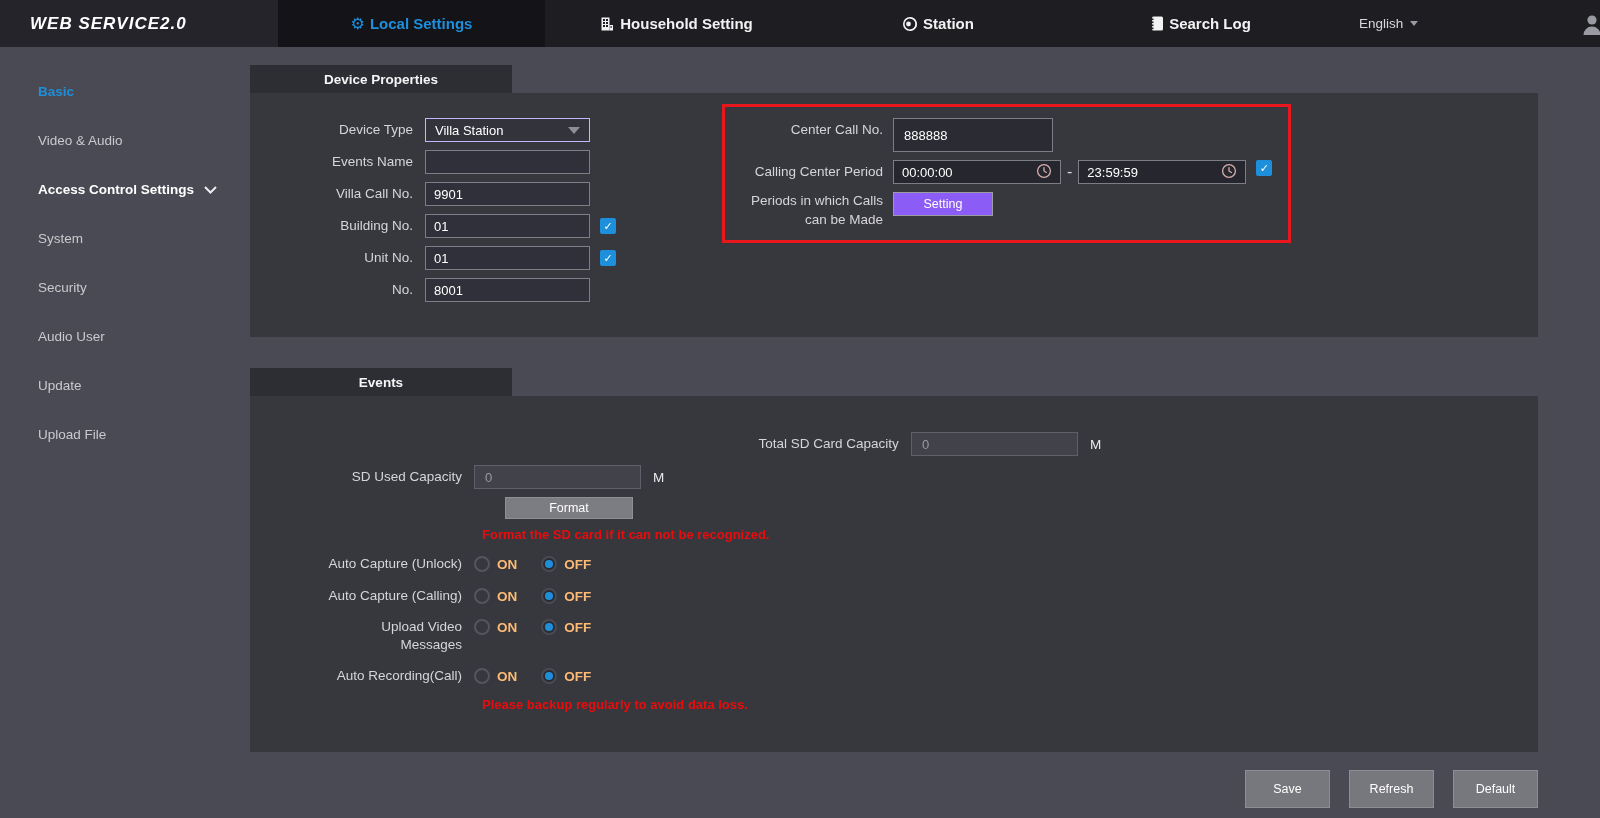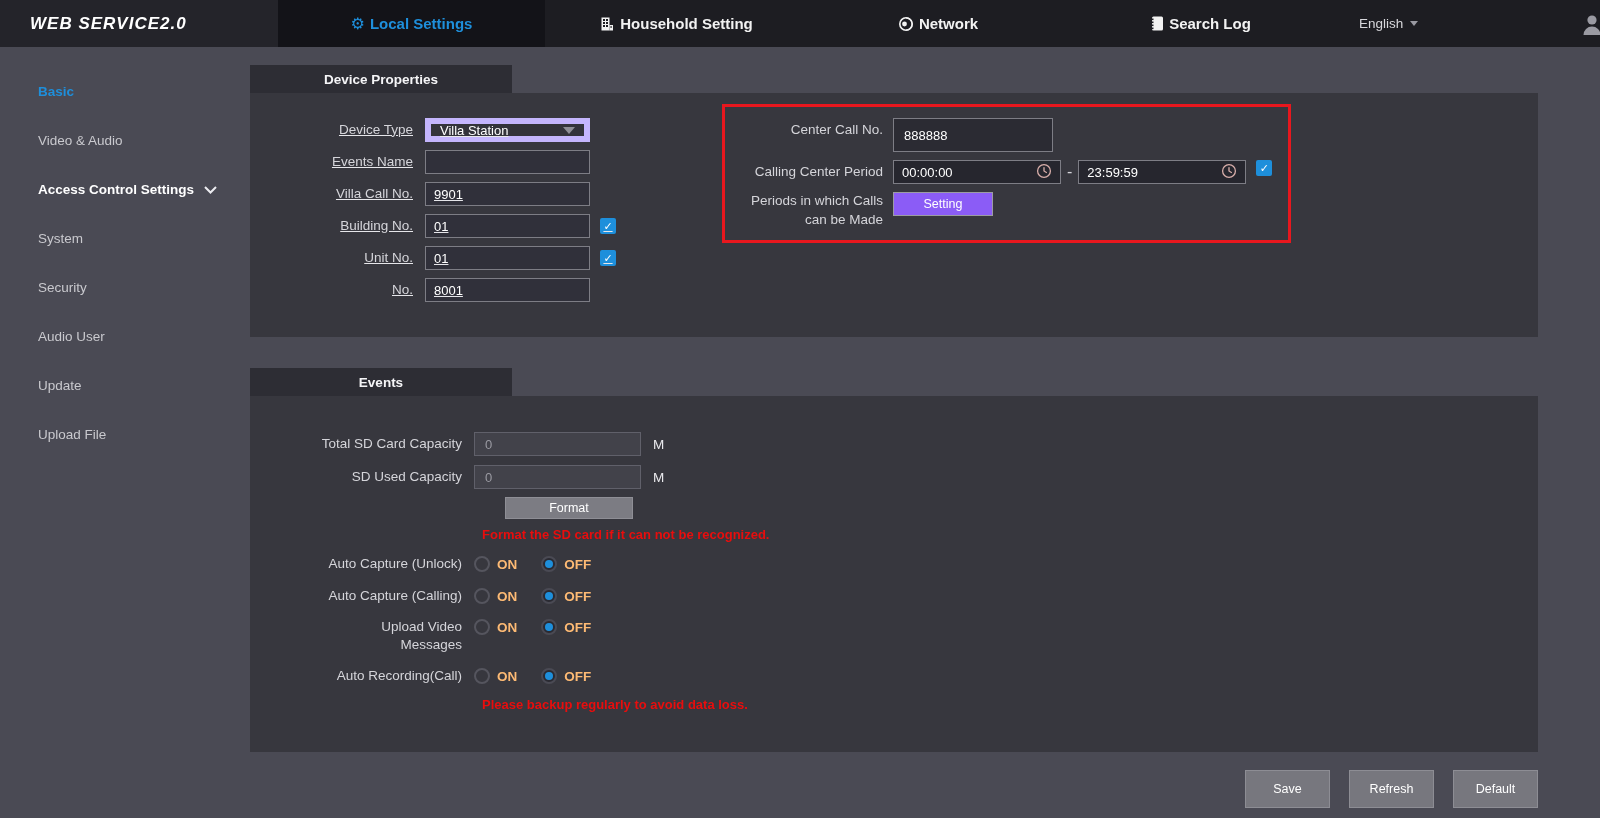--- a/index.html
+++ b/index.html
@@ -37,32 +37,32 @@
     padding-left:38px; font-size:13.5px; color:#c9c9ce; cursor:pointer; }
   .side-item.active { color:#1e8fdb; font-weight:bold; }
   .side-item.section { color:#ffffff; font-weight:bold; }
 
   
   .main { position:absolute; top:47px; left:250px; width:1288px; }
   .panel-tab { width:262px; height:28px; background:#2d2d34; display:flex;
     align-items:center; justify-content:center; font-size:13.5px; font-weight:bold;
     color:#f5f5f7; }
   .panel { width:1288px; background:#37373e; position:relative; }
-  .panel.props { height:244px;text-decoration:underline; }
+  .panel.props { height:244px; }
   .panel.events { height:356px; margin-bottom:0; }
   .tab-gap1 { height:18px; }
   .tab-gap2 { height:31px; }
 
   .form-col { padding-top:25px; }
   .row { display:flex; align-items:center; height:24px; margin-bottom:8px; }
   .lbl { width:175px; text-align:right; padding-right:12px; font-size:13.5px;
     color:#d5d5da; flex:none; line-height:1.25; }
   .txt-input { width:165px; height:24px; background:#30303a; border:1px solid #7d7d85;
     color:#fff; font-size:13px; padding:0 8px; font-family:"Liberation Sans",sans-serif; }
-  .select { width:165px; height:24px; background:#33333b; border:6px solid #c4b5fd;
+  .select { width:165px; height:24px; background:#33333b; border:1px solid #c4b5fd;
     display:flex; align-items:center; justify-content:space-between; padding:0 9px;
     font-size:13px; color:#fff; cursor:pointer; }
   .select .caret { width:0; height:0; border-left:6px solid transparent;
     border-right:6px solid transparent; border-top:7px solid #8e8e96; }
   .checkbox { width:16px; height:16px; background:#1e8fdb; border-radius:2px;
     margin-left:10px; display:flex; align-items:center; justify-content:center;
     color:#fff; font-size:11px; font-weight:bold; cursor:pointer; flex:none;
     font-family:"DejaVu Sans", sans-serif; }
 
   
@@ -144,21 +144,21 @@
   </div>
 
   <div class="nav-tab">
     <span>
       <svg width="16" height="16" viewBox="0 0 16 16">
         <circle cx="8" cy="8" r="6.2" fill="none" stroke="#f2f2f2" stroke-width="1.6"></circle>
         <path d="M8 1.8 A6.2 6.2 0 0 1 8 14.2" fill="none" stroke="#f2f2f2" stroke-width="1.2"></path>
         <circle cx="6.5" cy="8" r="2.4" fill="#f2f2f2"></circle>
       </svg>
     </span>
-    <span>Network</span>
+    <span>Station</span>
   </div>
 
   <div class="nav-tab">
     <span>
       <svg width="15" height="17" viewBox="0 0 15 17">
         <rect x="3" y="1.5" width="11" height="14" rx="1.5" fill="#f2f2f2"></rect>
         <rect x="1.5" y="3.5" width="3" height="1.6" fill="#1d1d22"></rect>
         <rect x="1.5" y="6.5" width="3" height="1.6" fill="#1d1d22"></rect>
         <rect x="1.5" y="9.5" width="3" height="1.6" fill="#1d1d22"></rect>
         <rect x="1.5" y="12.5" width="3" height="1.6" fill="#1d1d22"></rect>
@@ -297,21 +297,21 @@
     <div class="red-box"></div>
   </div>
 
   <div class="tab-gap2"></div>
   <div class="panel-tab">
     <span>Events</span>
   </div>
 
   <div class="panel events">
     <div style="padding-top:36px;">
-      <div class="row" style="margin-bottom:9px;">
+      <div class="row" style="margin-bottom:9px;justify-content:center;">
         <span class="lbl2">Total SD Card Capacity</span>
         <input class="sd-input" value="0" style="">
         <span class="unit">M</span>
       </div>
       <div class="row">
         <span class="lbl2">SD Used Capacity</span>
         <input class="sd-input" value="0" style="">
         <span class="unit">M</span>
       </div>
       <div class="row" style="height:22px;">

